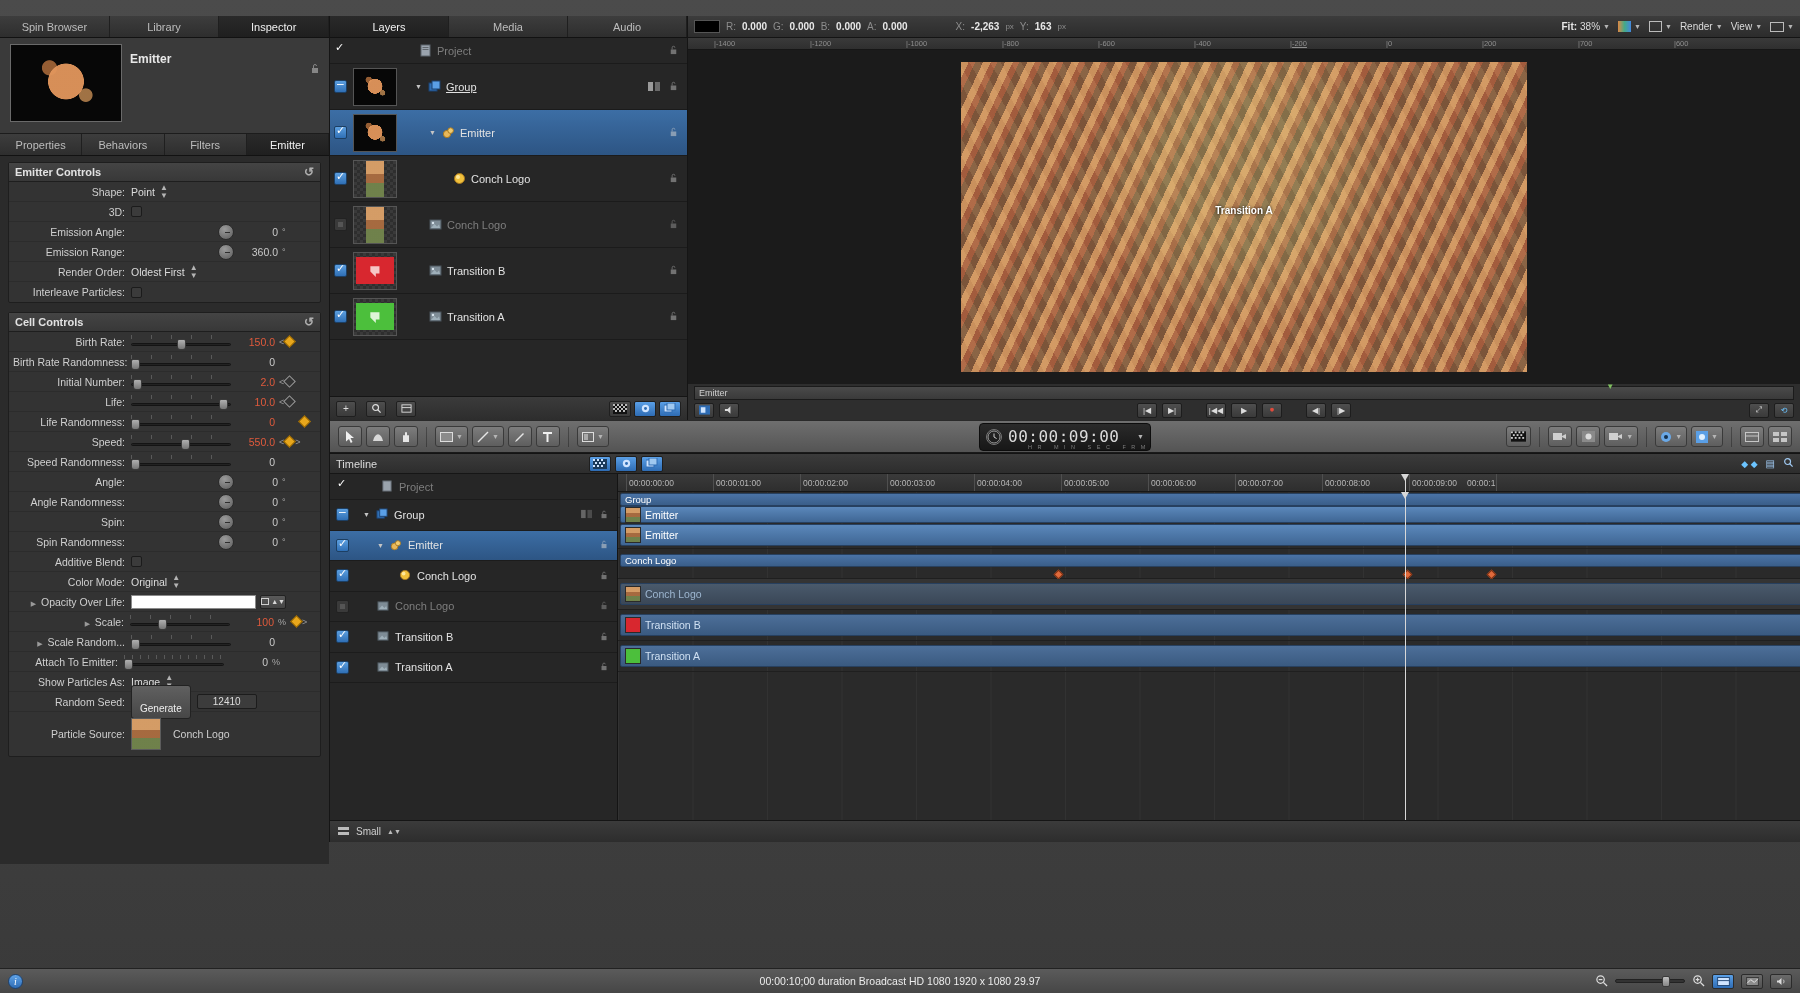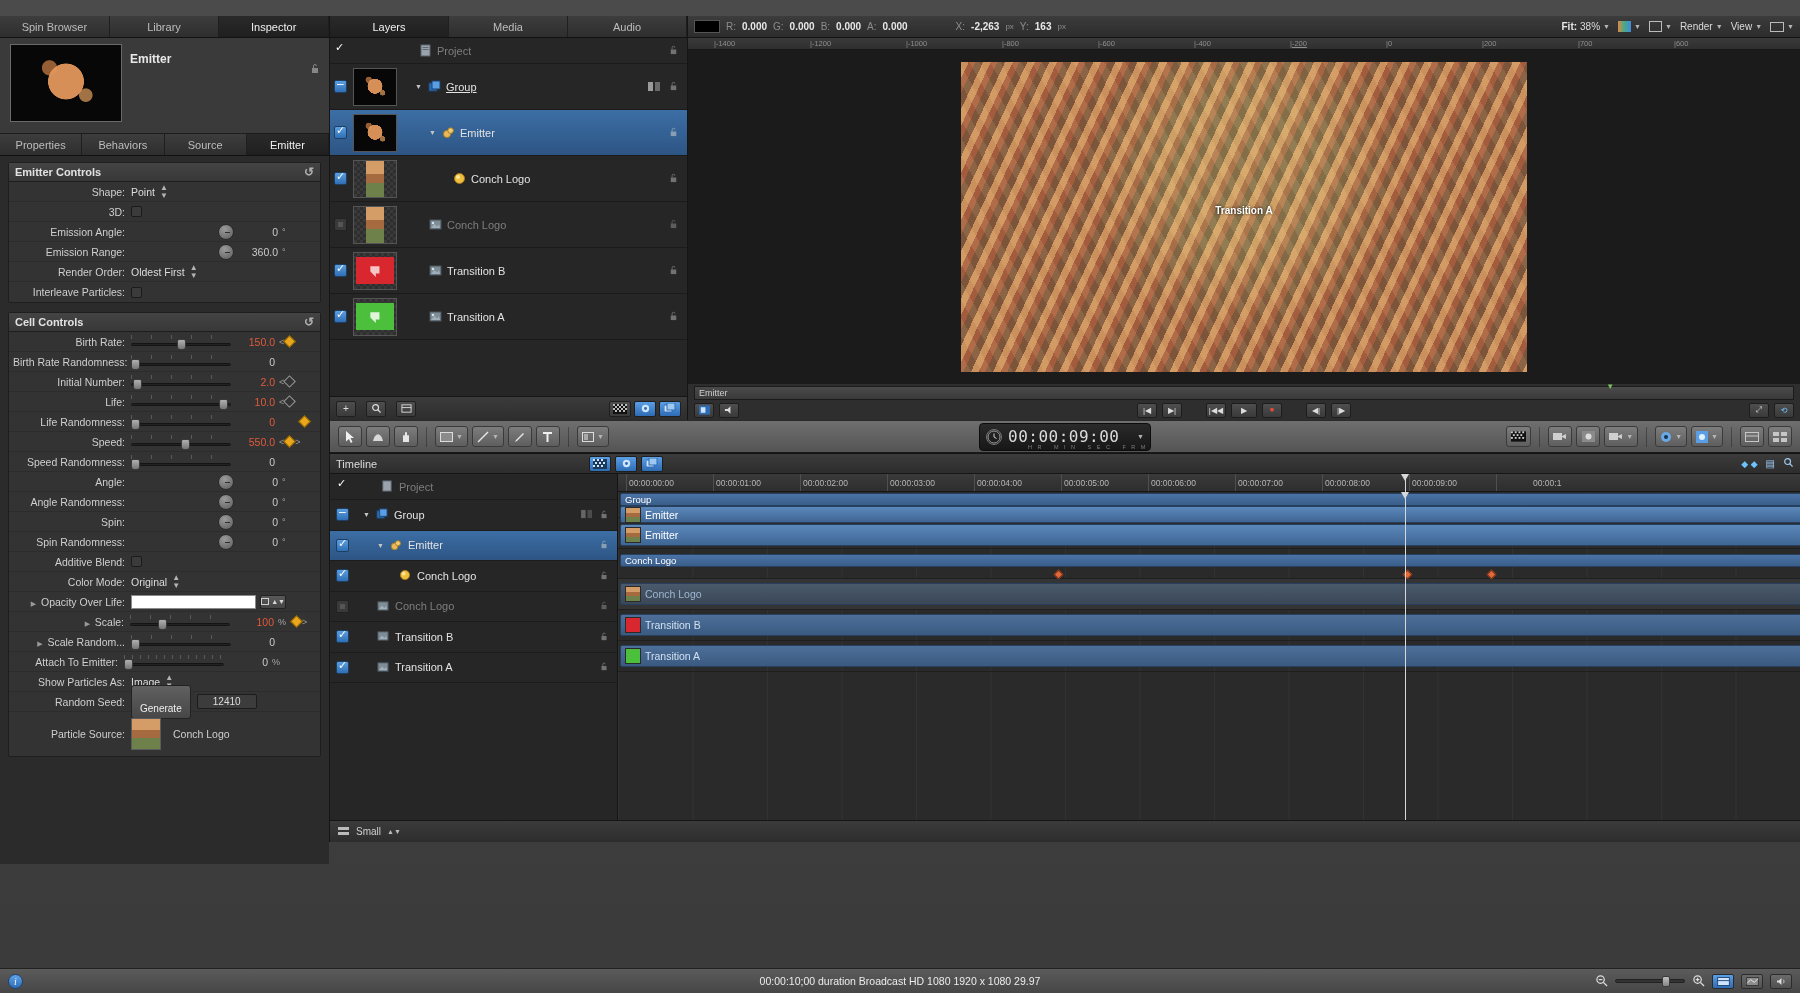--- a/index.html
+++ b/index.html
@@ -257,21 +257,21 @@
         <svg width="12" height="12" viewBox="0 0 12 12">
             <path d="M3 6h6v5H3z" fill="#b9b9b9"></path>
             <path d="M4.5 6V4a1.5 1.5 0 0 1 3 0" fill="none" stroke="#b9b9b9" stroke-width="1"></path>
           </svg>
       </div>
     </div>
 
     <div class="tabs">
       <div class="tab">Properties</div>
       <div class="tab">Behaviors</div>
-      <div class="tab">Source</div>
+      <div class="tab">Filters</div>
       <div class="tab active">Emitter</div>
     </div>
 
     <div class="insp-scroll">
 
       <div class="section">
         <div class="sec-head">
           <span>Emitter Controls</span>
           <span class="reset">↺</span>
         </div>
@@ -1245,21 +1245,21 @@
           <span style="left: 446px;">00:00:05:00</span>
           <i style="left: 530px;"></i>
           <span style="left: 533px;">00:00:06:00</span>
           <i style="left: 617px;"></i>
           <span style="left: 620px;">00:00:07:00</span>
           <i style="left: 704px;"></i>
           <span style="left: 707px;">00:00:08:00</span>
           <i style="left: 791px;"></i>
           <span style="left: 794px;">00:00:09:00</span>
           <i style="left: 878px;"></i>
-          <span style="left: 915px;">00:00:1</span>
+          <span style="left: 849px;">00:00:1</span>
         </div>
       <div class="tracks">
 
         <div class="trow" style="height:26px">
           <div class="bar grouphdr" style="width:1250px">
             <span>Group</span>
           </div>
           <div class="bar" style="width:1250px; top:14px; height:17px">
             <span class="bar-th">
                 <span class="logoart" style="position:relative;display:block;height:100%"></span>

